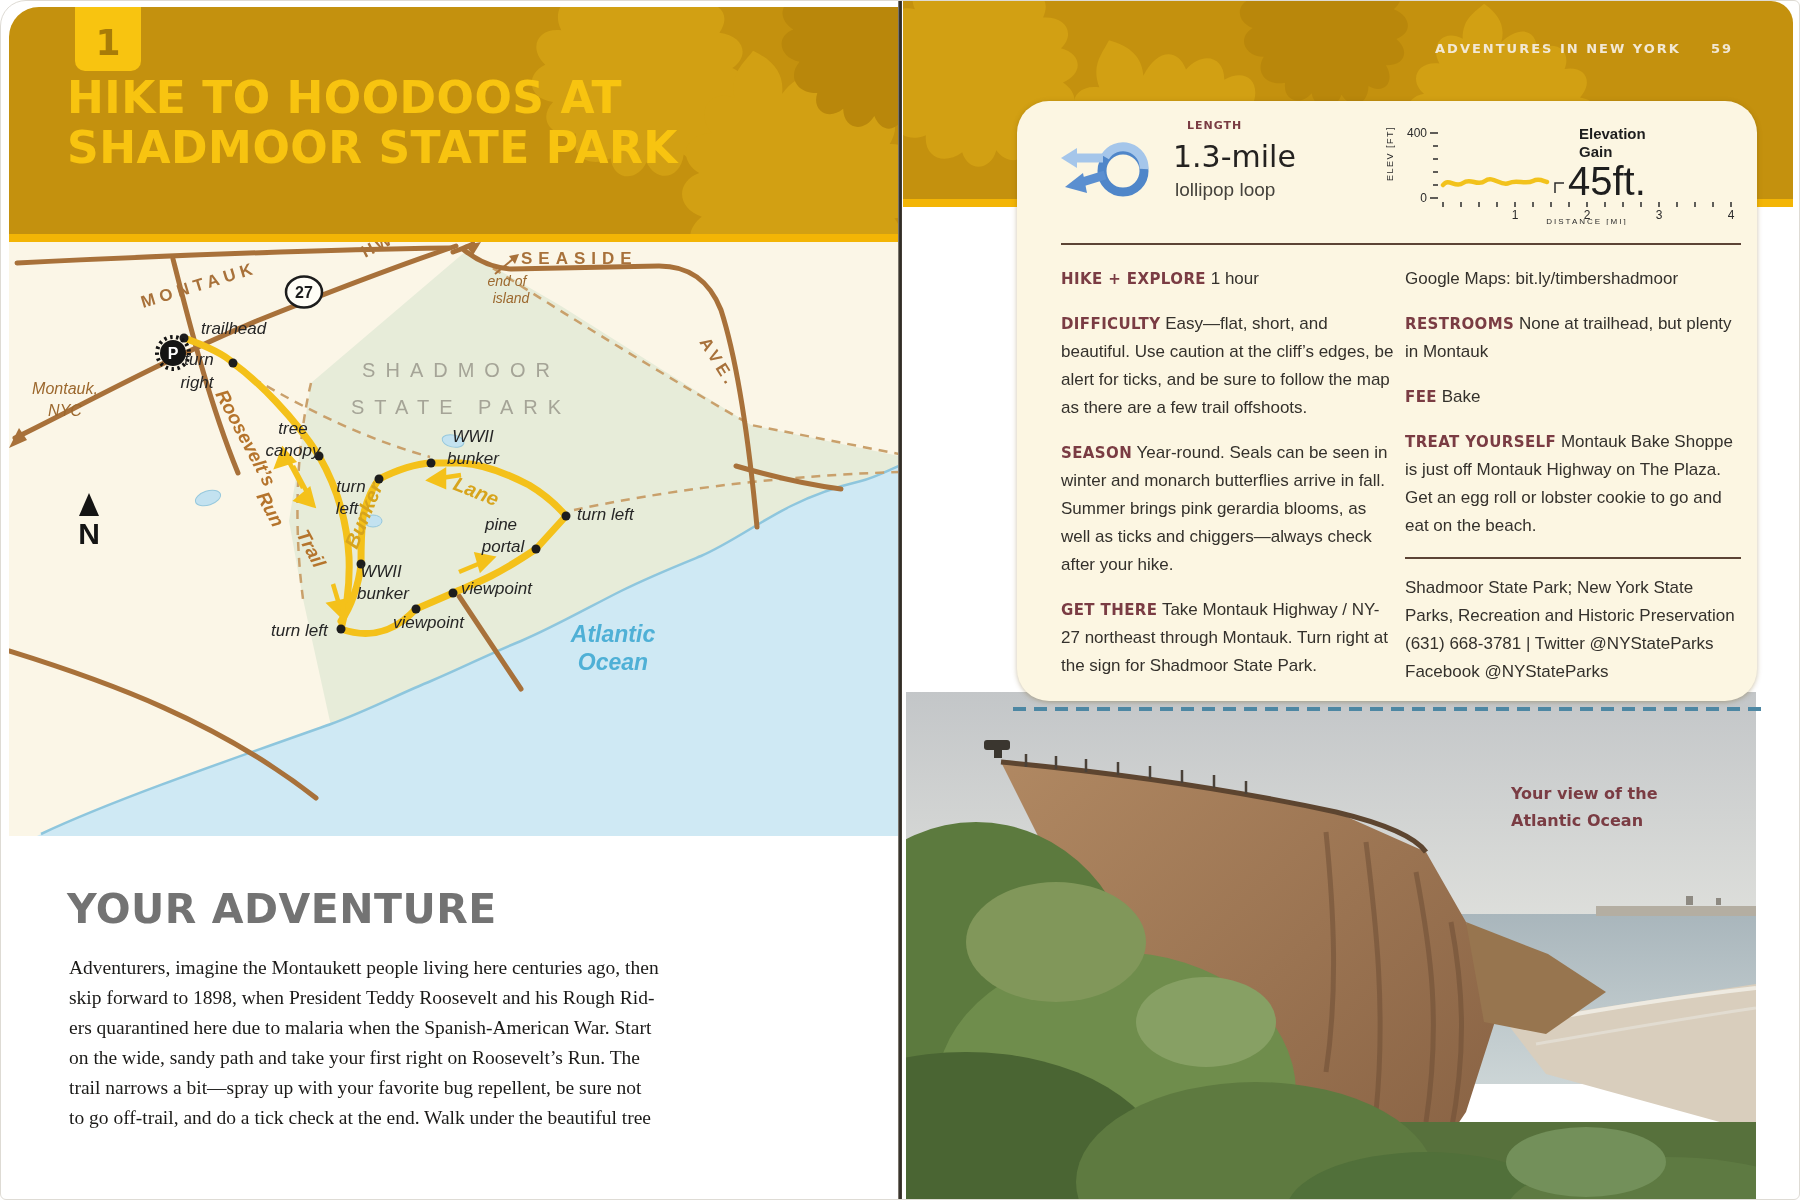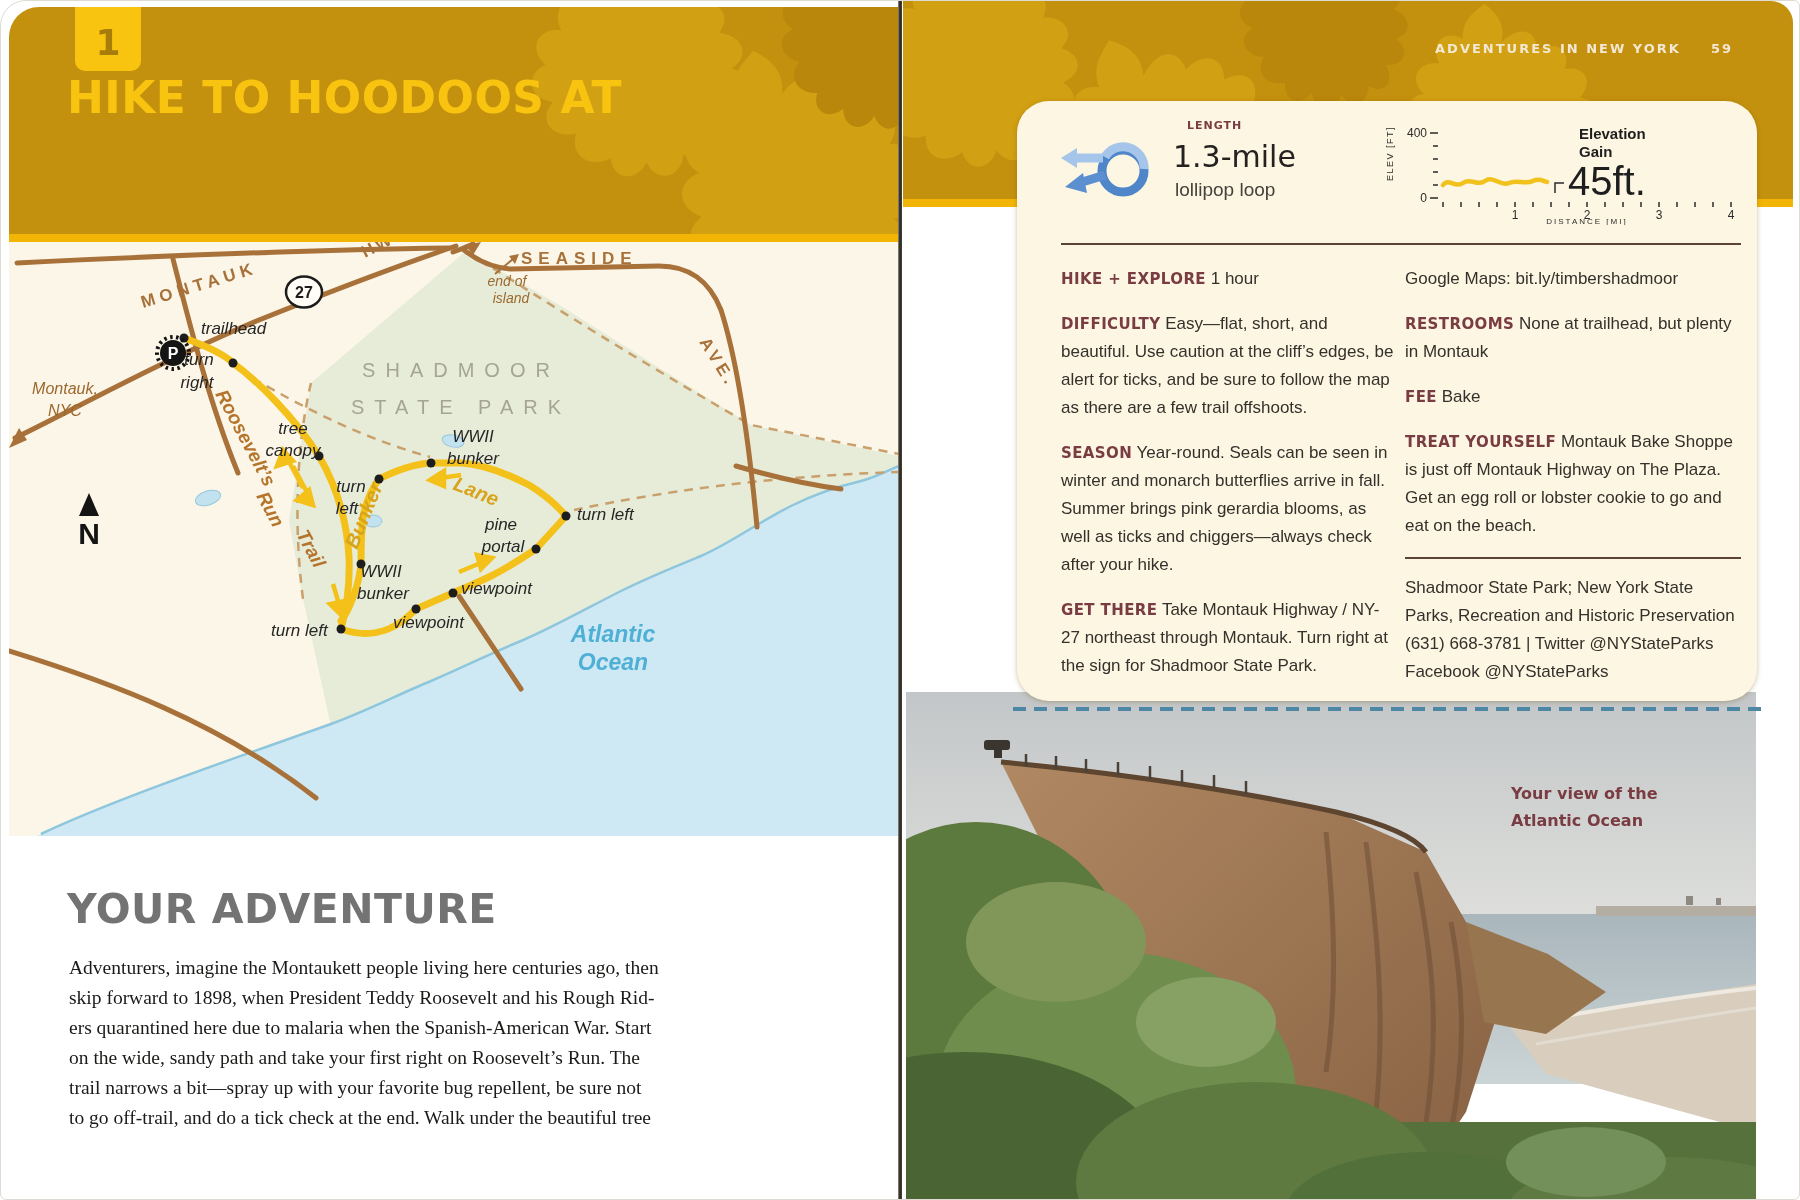--- a/index.html
+++ b/index.html
@@ -68,20 +68,21 @@
         </defs>
         <use href="#leaf" x="0" y="0" transform="translate(640,60) rotate(25) scale(1.9)" fill="#d2a013"></use>
         <use href="#leaf" x="0" y="0" transform="translate(790,170) rotate(-20) scale(2.1)" fill="#d2a013"></use>
         <use href="#leaf" x="0" y="0" transform="translate(870,30) rotate(50) scale(1.6)" fill="#b9870b"></use>
       </svg>
       <div class="chapter-tab">
         <span>1</span>
       </div>
       <div class="hike-title">
         <div>HIKE TO HOODOOS AT</div>
+        <div>SHADMOOR STATE PARK</div>
       </div>
     </div>
     <div class="yellow-strip-left"></div>
 
     <div class="map-area">
       <svg width="890" height="594" viewBox="0 0 890 594">
 
         <polygon points="457,9 552,64 652,127 742,183 890,214 890,226 852,241 782,266 692,316 612,351 512,401 422,441 322,484 294,357 280,279 302,141" fill="#e7ecd9"></polygon>
 
         <path d="M32,592 C100,560 200,525 322,482 C360,468 390,452 422,439 C455,425 480,412 512,399 C545,385 580,365 612,349 C640,335 665,325 692,314 C720,302 750,280 782,264 C810,250 835,243 852,239 C865,236 880,228 890,224 L890,594 L28,594 Z" fill="#cfe9f4"></path>

